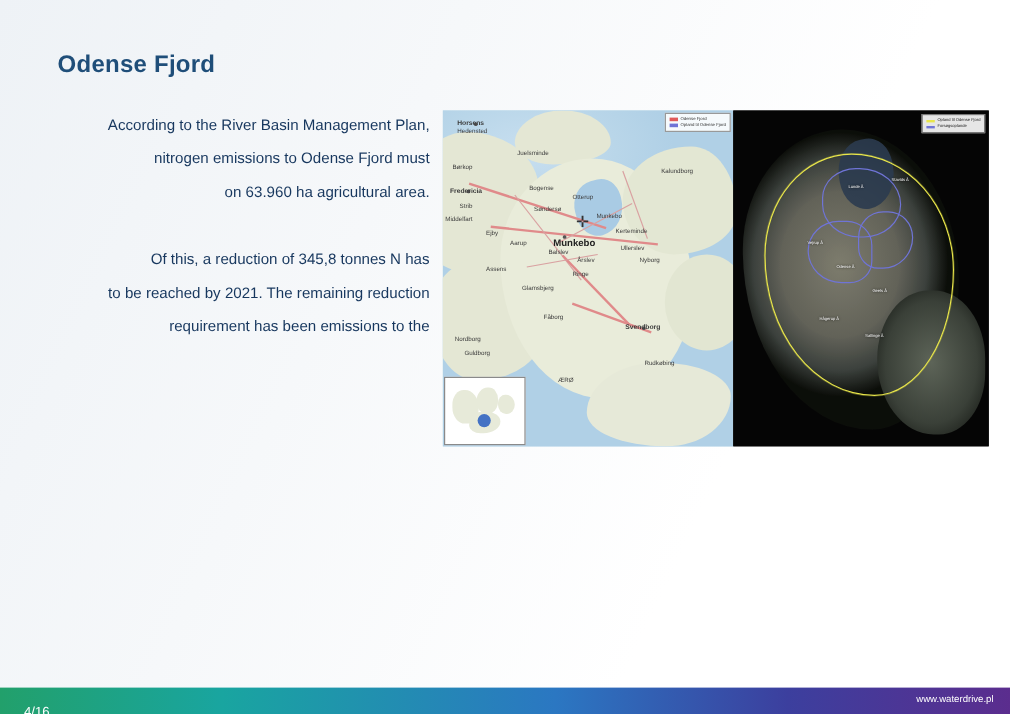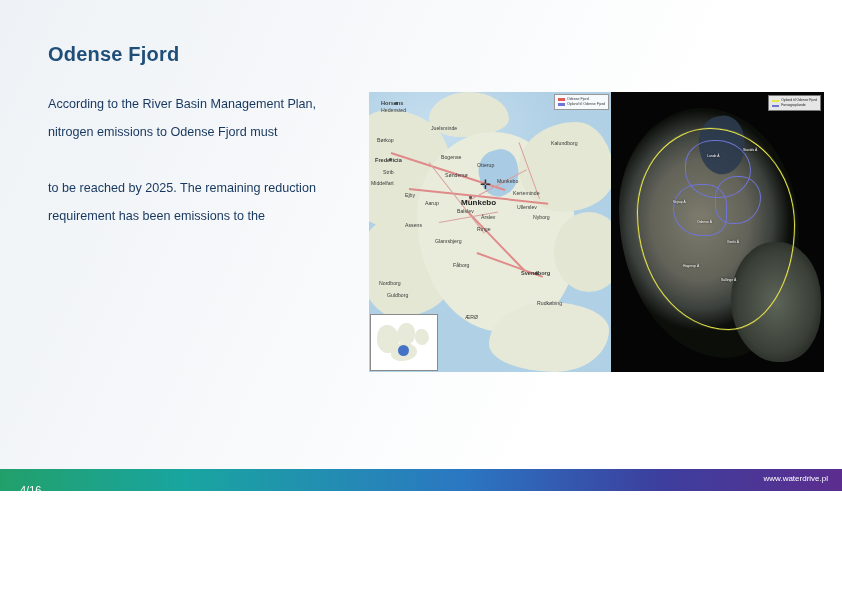--- a/index.html
+++ b/index.html
@@ -9,21 +9,21 @@
   body {
     width: 842px;
     height: 595px;
     overflow: hidden;
     font-family: "Liberation Sans", sans-serif;
     background: #ffffff;
   }
   .slide {
     position: relative;
     width: 842px;
-    height: 491px;
+    height: 595px;
     background: linear-gradient(115deg, #eef2f6 0%, #f6f8fa 35%, #ffffff 70%, #ffffff 100%);
     overflow: hidden;
   }
   .title {
     position: absolute;
     left: 48px;
     top: 43px;
     font-size: 20px;
     font-weight: bold;
     color: #1f4e79;
@@ -33,20 +33,21 @@
     position: absolute;
     left: 48px;
     top: 90px;
     width: 310px;
     font-size: 12.6px;
     color: #17375e;
     line-height: 28px;
   }
   .body-text p {
     margin: 0;
+    text-align: right;
   }
   .body-text .para-gap {
     height: 28px;
   }
   
   .maps {
     position: absolute;
     left: 369px;
     top: 92px;
     width: 455px;
@@ -268,22 +269,24 @@
 </head>
 <body>
 
 <div class="slide">
 
   <div class="title">Odense Fjord</div>
 
   <div class="body-text">
     <p>According to the River Basin Management Plan,</p>
     <p>nitrogen emissions to Odense Fjord must</p>
+    <p>on 63.960 ha agricultural area.</p>
     <div class="para-gap"></div>
-    <p>to be reached by 2025. The remaining reduction</p>
+    <p>Of this, a reduction of 345,8 tonnes N has</p>
+    <p>to be reached by 2021. The remaining reduction</p>
     <p>requirement has been emissions to the</p>
   </div>
 
   <div class="maps">
 
     <div class="map-topo">
       <div class="sea"></div>
       <div class="land l1"></div>
       <div class="land l2"></div>
       <div class="land l7"></div>

